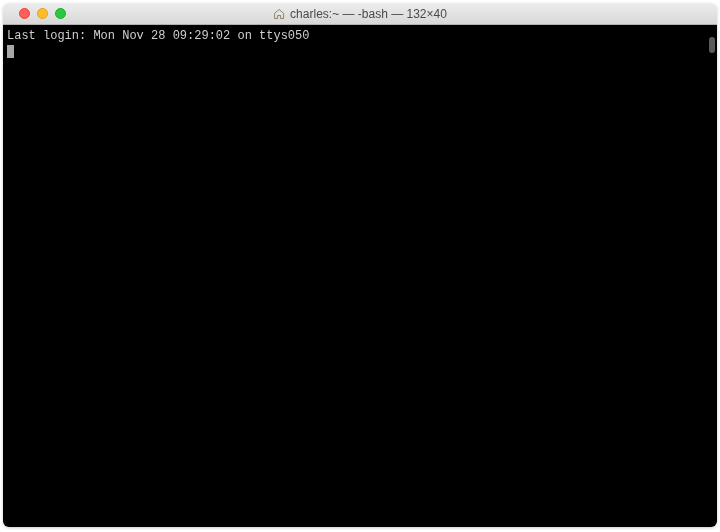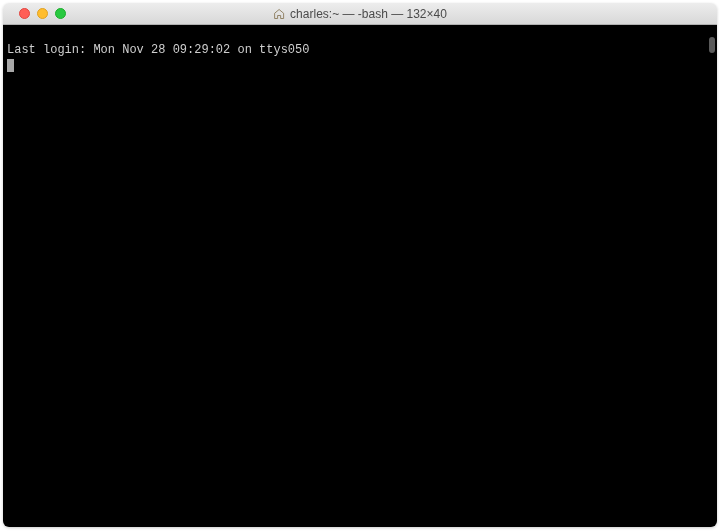--- a/index.html
+++ b/index.html
@@ -56,21 +56,21 @@
       font-family: -apple-system, "Helvetica Neue", sans-serif;
     }
     .home-icon {
       width: 12px;
       height: 12px;
       display: inline-block;
     }
     .terminal-body {
       background: #000;
       height: calc(100% - 22px);
-      padding: 18px 4px;
+      padding: 4px 4px;
       font-size: 12px;
       line-height: 15px;
       color: #cfcfcf;
       position: relative;
     }
     .line {
       white-space: pre;
     }
     .prompt-user { color: #2fb457; }
     .prompt-sep { color: #cfcfcf; }

